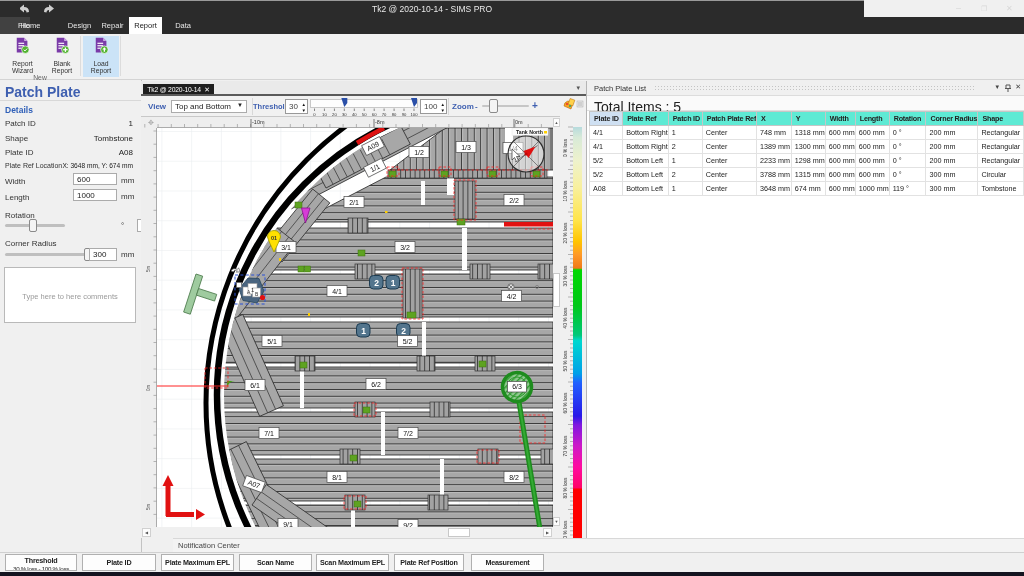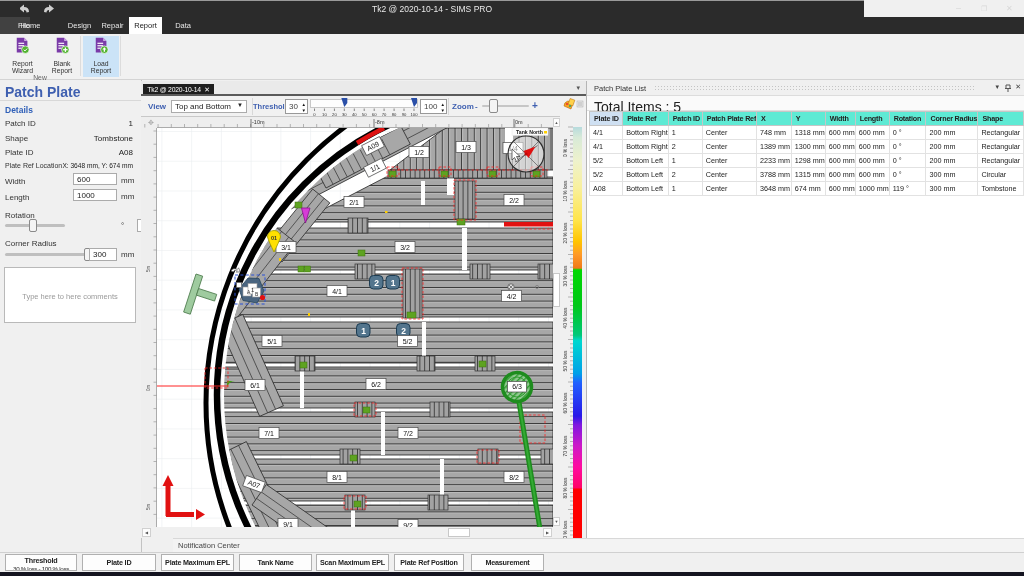--- a/index.html
+++ b/index.html
@@ -882,18 +882,18 @@
 <div class="abs" id="notif">
       <span>Notification Center</span>
     </div>
 <div class="abs" id="btnbar">
   <div class="bbtn" style="left:5px;width:72px;">
         <div style="margin-top:1.5px;line-height:8px;">Threshold</div>
         <div style="font-weight:normal;font-size:6.2px;letter-spacing:-0.3px;line-height:7px;">30 % loss - 100 % loss</div>
       </div>
   <div class="bbtn" style="left:82px;width:74px;line-height:16px;">Plate ID</div>
   <div class="bbtn" style="left:161px;width:73px;line-height:16px;">Plate Maximum EPL</div>
-  <div class="bbtn" style="left:239px;width:73px;line-height:16px;">Tank Name</div>
+  <div class="bbtn" style="left:239px;width:73px;line-height:16px;">Scan Name</div>
   <div class="bbtn" style="left:316px;width:73px;line-height:16px;">Scan Maximum EPL</div>
   <div class="bbtn" style="left:394px;width:70px;line-height:16px;text-align:center;">Plate Ref Position</div>
   <div class="bbtn" style="left:471px;width:73px;line-height:16px;">Measurement</div>
 </div>
 <div class="abs" id="taskbar"></div>
 </div>
 </body></html>

